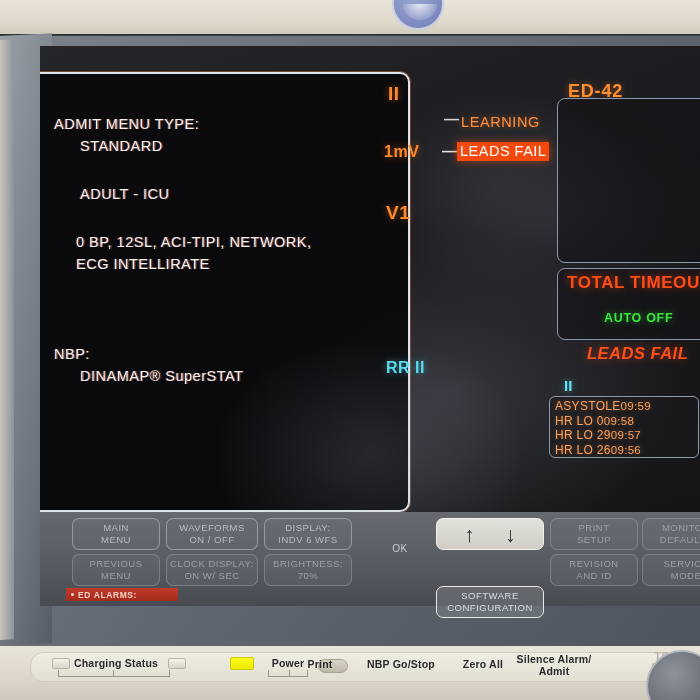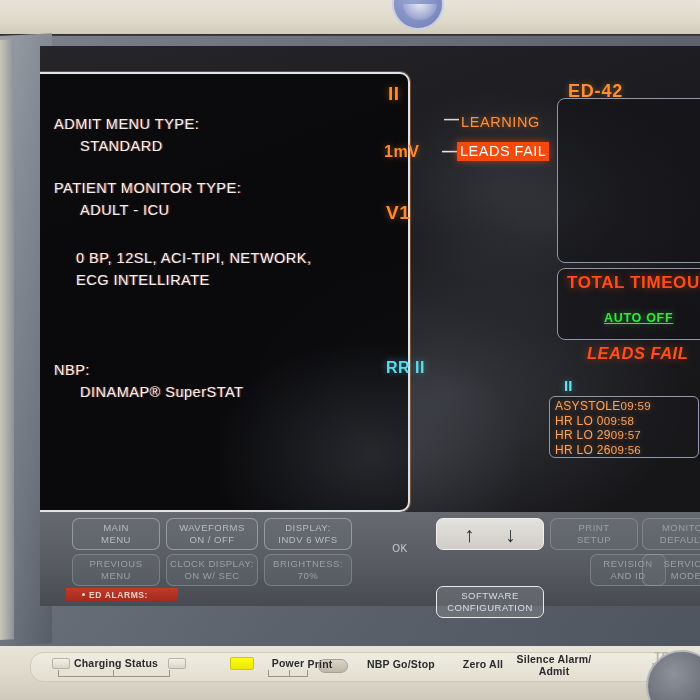--- a/index.html
+++ b/index.html
@@ -121,21 +121,21 @@
     position:absolute; border:1.5px solid #8c98ad; border-radius:8px;
     background:rgba(18,18,22,.55);
   }
   .timeout-txt{
     position:absolute; color:#ff4d17; font-size:17px; font-weight:bold;
     letter-spacing:.6px; white-space:nowrap;
     text-shadow:0 0 9px rgba(255,70,20,.6);
   }
   .autooff-txt{
     position:absolute; color:#35e83a; font-size:12.5px; font-weight:bold;
-    letter-spacing:.7px; text-shadow:0 0 7px rgba(50,230,55,.55);text-decoration:underline;
+    letter-spacing:.7px; text-shadow:0 0 7px rgba(50,230,55,.55);
   }
   .leadsfail-txt{
     position:absolute; color:#ff4f1b; font-size:16.5px; font-weight:bold;
     font-style:italic; letter-spacing:.5px;
     text-shadow:0 0 9px rgba(255,75,20,.55);
   }
   .ii-cyan{
     position:absolute; color:#5fe4f5; font-size:15px; font-weight:bold;
     text-shadow:0 0 7px rgba(90,225,245,.5);
   }
@@ -171,21 +171,21 @@
   }
   .sk.sel{
     background:rgba(160,164,170,.28); border-color:#e8e8e6; color:#dadde2;margin-top:32px;
   }
   .arrowrow{ display:flex; gap:30px; align-items:center; justify-content:center; }
   .arrow{ font-size:21px; line-height:21px; color:#2a2d32; font-weight:bold; }
 
   .edalarm-bar{
     position:absolute; left:66px; top:588px; width:112px; height:13px;
     background:linear-gradient(180deg,#c23a2a,#a22b1d);
-    display:flex; align-items:center; gap:4px; padding-left:16px;
+    display:flex; align-items:center; gap:4px; padding-left:5px;
     color:#f0cfc6; font-size:8.5px; letter-spacing:.6px; font-weight:bold;
   }
   .edalarm-bar .dot{ width:3px; height:3px; background:#f3d9d2; border-radius:50%; }
 
   
   .panel-bottom{
     position:absolute; left:0; top:646px; width:700px; height:54px;
     background: linear-gradient(180deg,#e9e5d9 0%,#ddd8ca 55%,#cec9ba 100%);
   }
   .panel-inner{
@@ -245,21 +245,20 @@
   <div class="screen">
 
     <div class="screen-glare2"></div>
 
     <div class="dialog">
       <div class="sp-lg"></div>
       <div class="dlg-line">ADMIT MENU TYPE:</div>
       <div class="sp-sm"></div>
       <div class="dlg-line indent1">STANDARD</div>
       <div class="sp-lg"></div>
-      <div class="dlg-line">PATIENT MONITOR TYPE:</div>
       <div class="sp-sm"></div>
       <div class="dlg-line indent1">ADULT - ICU</div>
       <div class="sp-lg"></div>
       <div class="sp-sm"></div>
       <div class="dlg-line indent2">0 BP, 12SL, ACI-TIPI, NETWORK,</div>
       <div class="sp-sm"></div>
       <div class="dlg-line indent2">ECG INTELLIRATE</div>
       <div style="height:74px"></div>
       <div class="dlg-line">NBP:</div>
       <div class="sp-sm"></div>
@@ -352,21 +351,21 @@
     </div>
     <div class="sk sel" style="left:396px;top:42px;width:108px;height:32px;">
       <span>SOFTWARE</span>
       <span>CONFIGURATION</span>
     </div>
 
     <div class="sk dim" style="left:510px;top:6px;width:88px;height:32px;">
       <span>PRINT</span>
       <span>SETUP</span>
     </div>
-    <div class="sk dim" style="left:510px;top:42px;width:76px;height:32px;margin-left:40px;">
+    <div class="sk dim" style="left:510px;top:42px;width:88px;height:32px;">
       <span>REVISION</span>
       <span>AND ID</span>
     </div>
 
     <div class="sk dim" style="left:602px;top:6px;width:88px;height:32px;">
       <span>MONITOR</span>
       <span>DEFAULTS</span>
     </div>
     <div class="sk dim" style="left:602px;top:42px;width:88px;height:32px;">
       <span>SERVICE</span>

